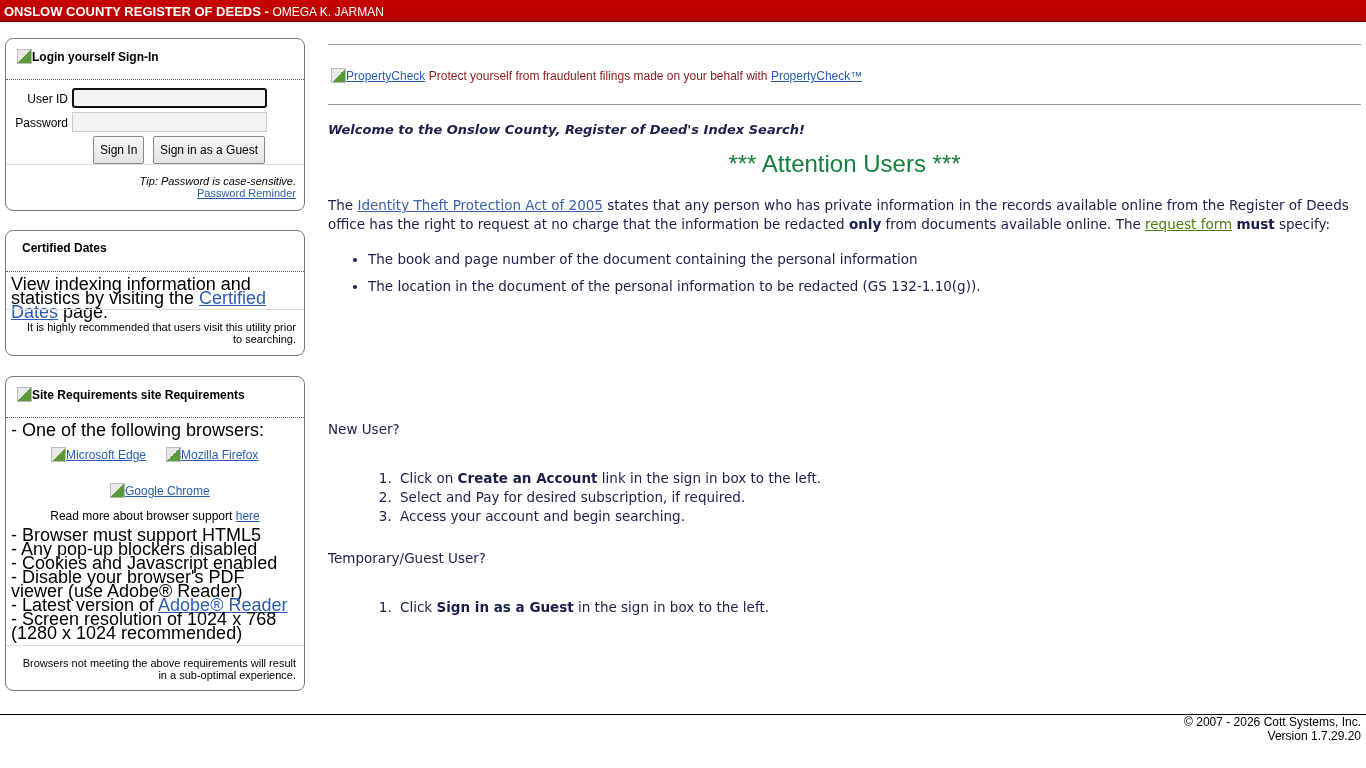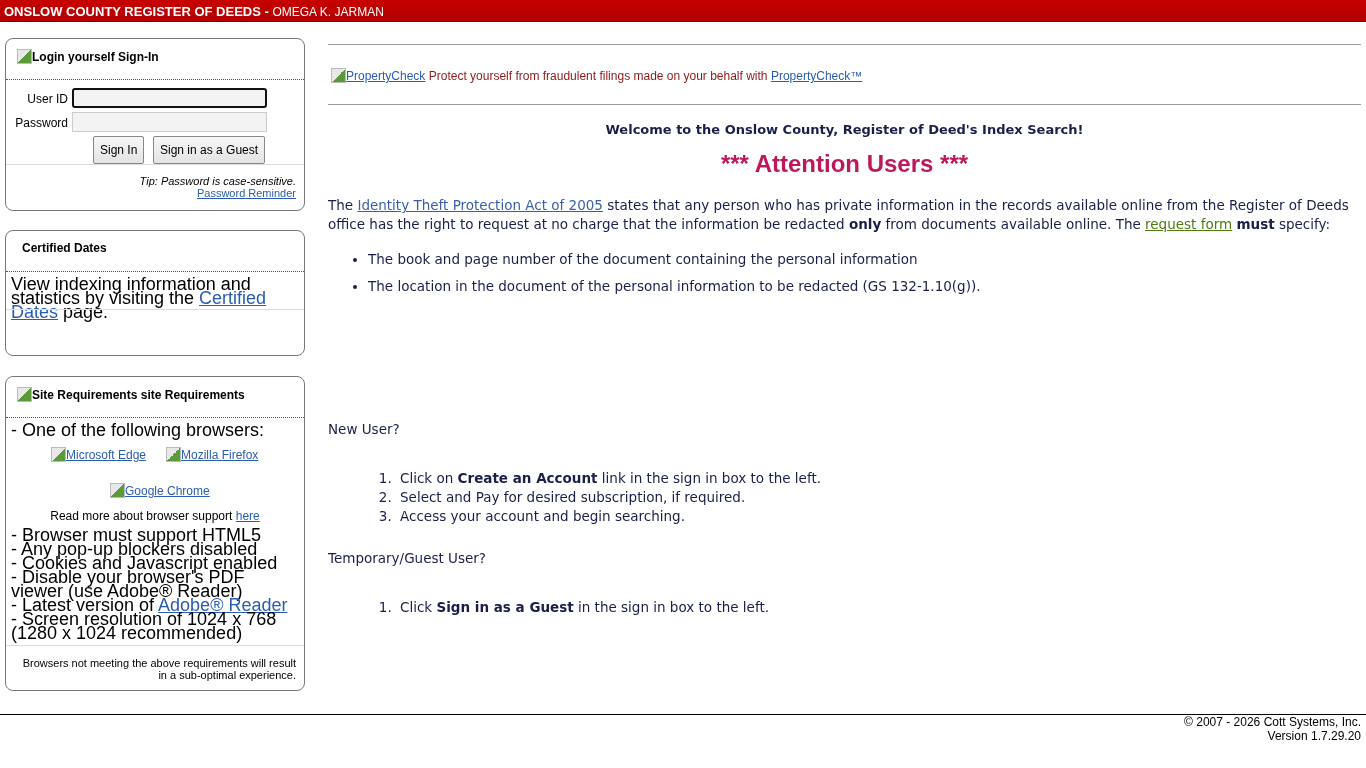--- a/index.html
+++ b/index.html
@@ -17,22 +17,22 @@
   .field-row input{position:absolute;left:66px;top:0;width:195px;height:20px;box-sizing:border-box;border:1px solid #ccc;background:#f3f3f3;font-size:12px;}
   .field-row input.focused{border:2px solid #111;border-radius:3px;}
   .btn{position:absolute;height:28px;box-sizing:border-box;border:1px solid #888;background:linear-gradient(#f7f7f7,#e3e3e3);border-radius:2px;font-family:"Liberation Sans",sans-serif;font-size:12px;padding:0 6px;}
   .sep{position:absolute;left:0;width:298px;border-top:1px solid #ddd;}
   .tip{position:absolute;right:8px;text-align:right;font-size:11px;}
   .ptext{position:absolute;left:5px;right:6px;font-size:18px;line-height:14px;}
   .pright{position:absolute;right:8px;left:12px;text-align:right;font-size:11px;line-height:12px;}
   .hr{position:absolute;left:328px;width:1033px;border-top:1px solid #999;}
   .pc{position:absolute;left:331px;top:68px;font-size:12px;color:#8b1a1a;}
   .cal{font-family:"DejaVu Sans","Liberation Sans",sans-serif;color:#1a1f4a;font-size:13px;}
-  .welcome{position:absolute;left:328px;width:1033px;top:122px;text-align:center;font-weight:bold;font-size:13px;}
-  .attn{position:absolute;left:328px;width:1033px;top:150px;text-align:center;font-weight:bold;font-size:24px;color:#be185d;font-family:"Liberation Sans",sans-serif;}
+  .welcome{position:absolute;left:328px;width:1033px;top:122px;font-weight:bold;font-size:13px;font-style:italic;}
+  .attn{position:absolute;left:328px;width:1033px;top:150px;text-align:center;font-weight:normal;font-size:24px;color:#15803d;font-family:"Liberation Sans",sans-serif;}
   .para{position:absolute;left:328px;width:1033px;top:196px;line-height:19px;font-size:13.5px;}
   .para a{color:#3a5fa8;}
   .para a.plain{color:#4d7c0f;}
   ul.bul{position:absolute;left:328px;top:250px;margin:0;padding-left:40px;font-size:13.5px;}
   ul.bul li{margin-bottom:8px;line-height:19px;}
   .sub{position:absolute;left:328px;font-size:13.5px;}
   ol.steps{position:absolute;left:328px;margin:16px;padding-left:52px;font-size:13.5px;}
   ol.steps li{line-height:19px;padding-left:4px;}
   .foot-line{position:absolute;left:0;top:714px;width:1366px;border-top:1px solid #000;}
   .foot{position:absolute;right:5px;top:715px;text-align:right;font-size:12px;line-height:14px;}
@@ -62,20 +62,21 @@
   <div class="tip" style="top:136px;font-style:italic;">Tip: Password is case-sensitive.</div>
   <a class="tip" style="top:148px;" href="#">Password Reminder</a>
 </div>
 
 <div class="panel" style="top:230px;height:124px;">
   <div class="hd">
     <div class="ttl" style="left:16px;">Certified Dates</div>
   </div>
   <div class="ptext" style="top:46px;"><span>View indexing information and statistics by visiting the </span><a href="#">Certified Dates</a><span> page.</span></div>
   <div class="sep" style="top:78px;"></div>
+  <div class="pright" style="top:90px;">It is highly recommended that users visit this utility prior to searching.</div>
 </div>
 
 <div class="panel" style="top:376px;height:313px;">
   <div class="hd">
     <div class="ttl"><span class="brokenimg"></span><span>Site Requirements</span>&nbsp;<span>site Requirements</span></div>
   </div>
   <div class="ptext" style="top:46px;">- One of the following browsers:</div>
   <a href="#" style="position:absolute;left:45px;top:70px;"><span class="brokenimg"></span><span>Microsoft Edge</span></a>
   <a href="#" style="position:absolute;left:160px;top:70px;"><span class="brokenimg"></span><span>Mozilla Firefox</span></a>
   <a href="#" style="position:absolute;left:104px;top:106px;"><span class="brokenimg"></span><span>Google Chrome</span></a>

